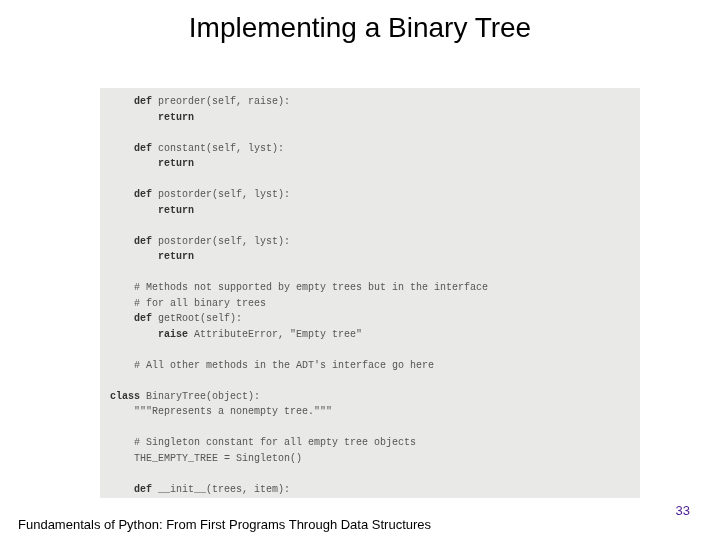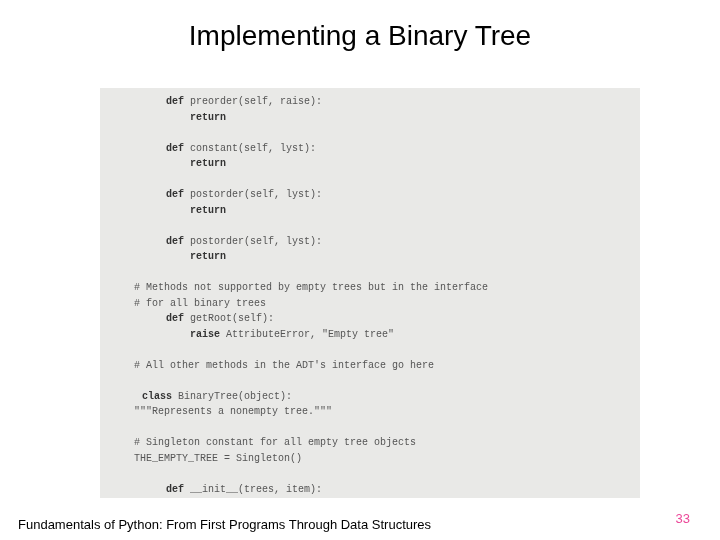--- a/index.html
+++ b/index.html
@@ -15,21 +15,21 @@
     width: 720px;
     height: 540px;
     position: relative;
     box-sizing: border-box;
   }
   .title {
     text-align: center;
     font-size: 28px;
     font-weight: 400;
     color: #000;
-    padding-top: 20px;
+    padding-top: 12px;
     line-height: 1.15;
   }
   .code-block {
     position: absolute;
     left: 100px;
     top: 88px;
     width: 540px;
     height: 410px;
     background: #e9e9e7;
     font-family: "Courier New", Courier, monospace;
@@ -37,35 +37,34 @@
     line-height: 1.55;
     color: #555;
     padding: 6px 10px 6px 10px;
     box-sizing: border-box;
     white-space: pre;
     overflow: hidden;
   }
   .code-block b {
     font-weight: bold;
     color: #333;
-    margin-left: 32px;
   }
   .footer-left {
     position: absolute;
     left: 18px;
     bottom: 8px;
     font-size: 13px;
     color: #000;
   }
   .footer-right {
     position: absolute;
     right: 30px;
-    bottom: 14px;
+    bottom: 22px;
     font-size: 13px;
-    color: #ec4899;
+    color: #4c1d95;
   }
 </style>
 </head>
 <body>
 
 <div class="slide">
 
   <div class="title">
     <span>Implementing a Binary Tree</span><br>
   </div>

